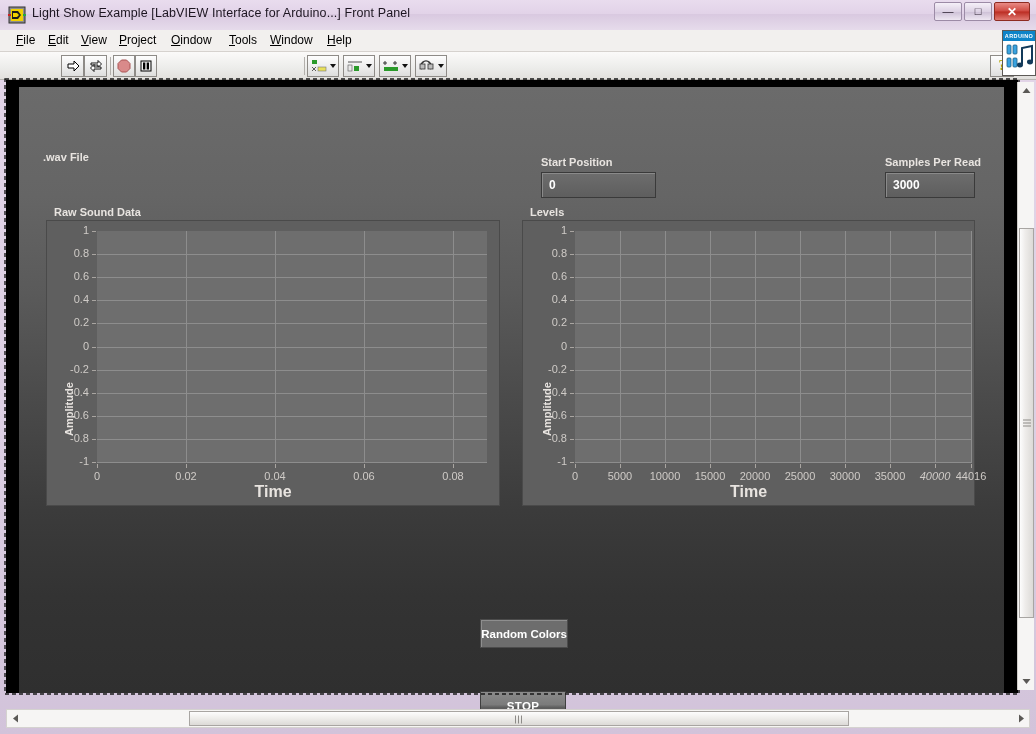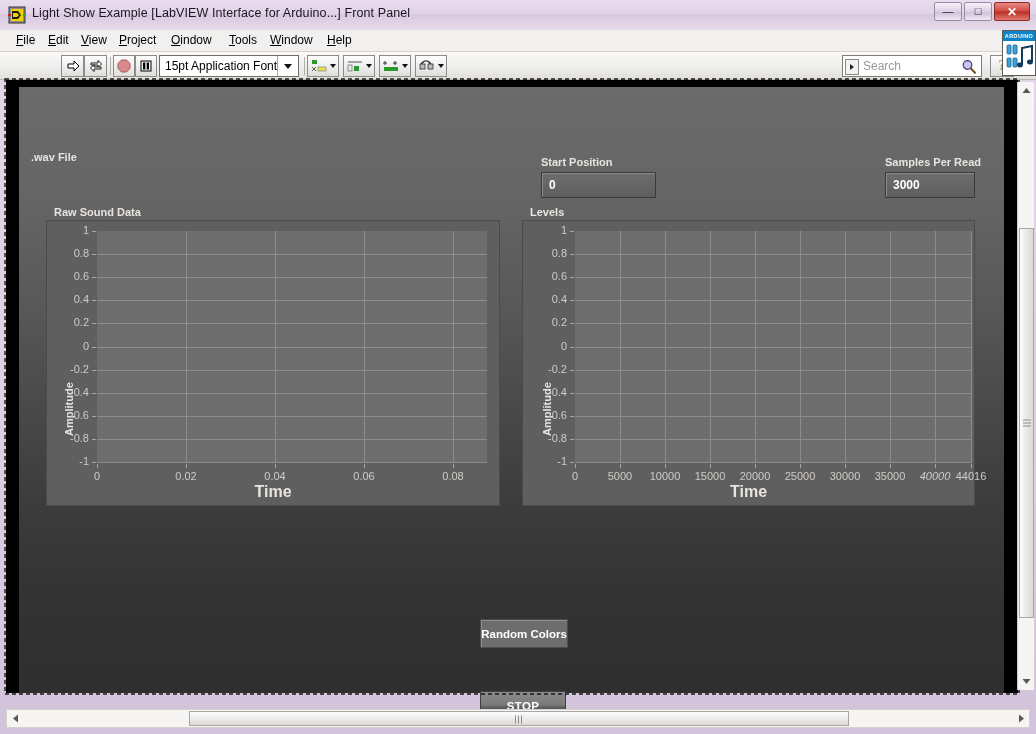--- a/index.html
+++ b/index.html
@@ -471,26 +471,20 @@
     </div>
 
     <div class="tb-btn" style="left:135px;width:22px">
       <svg width="14" height="14" viewBox="0 0 14 14">
         <rect x="2" y="2" width="10" height="10" fill="#f0f0f0" stroke="#000" stroke-width="1"></rect>
         <rect x="4" y="3.5" width="2.3" height="7" fill="#000"></rect>
         <rect x="7.7" y="3.5" width="2.3" height="7" fill="#000"></rect>
       </svg>
     </div>
 
-    <div id="tb-font">
-      <span id="tb-font-label">15pt Application Font</span>
-      <span id="tb-font-arrow">
-          <span class="caret"></span>
-        </span>
-    </div>
 
     <div class="tb-sep" style="left:304px"></div>
 
     <div class="tb-btn" style="left:307px;width:32px">
       <svg width="18" height="15" viewBox="0 0 18 15">
         <rect x="2" y="1" width="5" height="4" fill="#2a9a2a"></rect>
         <rect x="8" y="8" width="8" height="4" fill="#e8e05a" stroke="#777" stroke-width="0.6"></rect>
         <path d="M2 8 L6 12 M2 12 L6 8" stroke="#333" stroke-width="0.8"></path>
       </svg>
       <span class="caret-sm" style="margin-left:2px"></span>
@@ -516,51 +510,41 @@
 
     <div class="tb-btn" style="left:415px;width:32px">
       <svg width="18" height="15" viewBox="0 0 18 15">
         <path d="M4 10 A5 5 0 1 1 12 10" fill="none" stroke="#333" stroke-width="1.6"></path>
         <rect x="2" y="5" width="5" height="5" fill="#bdbdbd" stroke="#333" stroke-width="0.8"></rect>
         <rect x="10" y="5" width="5" height="5" fill="#bdbdbd" stroke="#333" stroke-width="0.8"></rect>
       </svg>
       <span class="caret-sm" style="margin-left:2px"></span>
     </div>
 
-    <div id="tb-search">
-      <span id="tb-search-drop">
-        <span style="width:0;height:0;border-top:3px solid transparent;border-bottom:3px solid transparent;border-left:4px solid #222;display:block"></span>
-      </span>
-      <span id="tb-search-text">Search</span>
-      <svg style="position:absolute;right:4px;top:3px" width="16" height="16" viewBox="0 0 16 16">
-        <circle cx="6.5" cy="6" r="4.3" fill="#c9c4ef" stroke="#3b3b7a" stroke-width="1.2"></circle>
-        <path d="M9.8 9.4 L14 13.8" stroke="#6b4a1d" stroke-width="2" stroke-linecap="round"></path>
-      </svg>
-    </div>
 
     <div id="tb-help">?</div>
   </div>
 
   <div id="arduino-badge">
     <div id="arduino-badge-title">ARDUINO</div>
     <svg style="position:absolute;left:2px;top:11px" width="30" height="32" viewBox="0 0 30 32">
       <rect x="2" y="3" width="4" height="9" rx="1" fill="#3aa3e0" stroke="#1d5f87" stroke-width="0.8"></rect>
       <rect x="8" y="3" width="4" height="9" rx="1" fill="#3aa3e0" stroke="#1d5f87" stroke-width="0.8"></rect>
       <rect x="2" y="16" width="4" height="9" rx="1" fill="#3aa3e0" stroke="#1d5f87" stroke-width="0.8"></rect>
       <rect x="8" y="16" width="4" height="9" rx="1" fill="#3aa3e0" stroke="#1d5f87" stroke-width="0.8"></rect>
       <path d="M17 22 L17 6 L27 4 L27 19" fill="none" stroke="#123a5a" stroke-width="2"></path>
       <ellipse cx="15" cy="23" rx="3" ry="2.4" fill="#123a5a"></ellipse>
       <ellipse cx="25" cy="20" rx="3" ry="2.4" fill="#123a5a"></ellipse>
     </svg>
   </div>
 
   <div id="panel-outer">
     <div id="panel">
 
-      <div class="fp-label" style="left:12px; top:64px">.wav File</div>
+      <div class="fp-label" style="left:24px; top:64px">.wav File</div>
       <div id="path-ctrl">
         <span id="path-glyph">
           <svg width="9" height="11" viewBox="0 0 9 11">
             <rect x="1" y="0.5" width="3" height="3" fill="#f2f2f2" stroke="#333" stroke-width="0.8"></rect>
             <rect x="4.5" y="3.5" width="3" height="3" fill="#f2f2f2" stroke="#333" stroke-width="0.8"></rect>
             <rect x="1" y="6.5" width="3" height="3.5" fill="#555" stroke="#222" stroke-width="0.8"></rect>
           </svg>
         </span>
         <span id="path-value"></span>
       </div>

